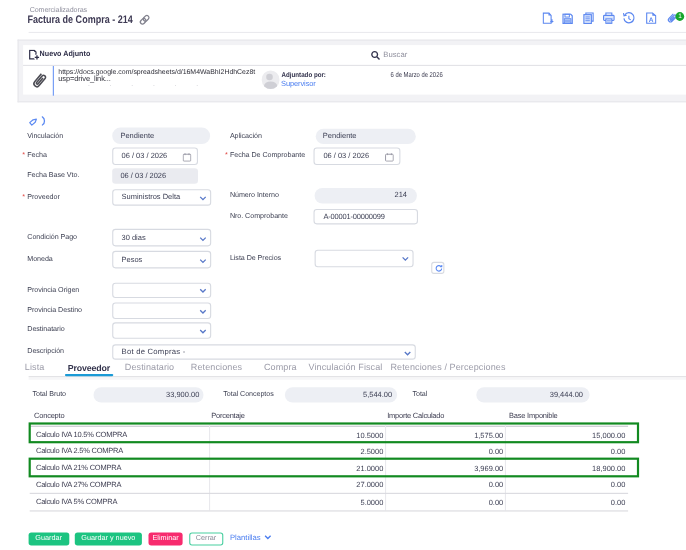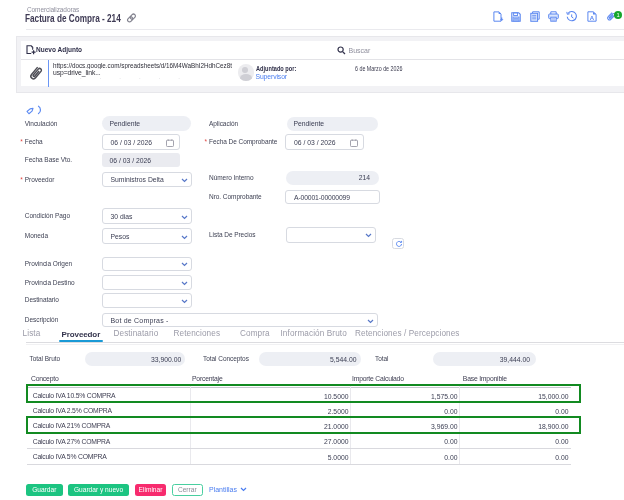--- a/index.html
+++ b/index.html
@@ -197,21 +197,21 @@
   <path d="M6.5 4a2.5 2.5 0 1 1-0.7-1.8" fill="none" stroke="#5c8af2" stroke-width="1"></path>
   <path d="M6.6 0.9v1.5H5.1" fill="none" stroke="#5c8af2" stroke-width="1"></path>
  </svg>
 </div>
 
 <div class="tab" style="left:22.6px;">Lista</div>
 <div class="tab" style="left:61.5px;color:#33334c;font-weight:bold;letter-spacing:-0.1px;font-size:8px;top:329.5px;">Proveedor</div>
 <div class="tab" style="left:113.5px;">Destinatario</div>
 <div class="tab" style="left:173.5px;">Retenciones</div>
 <div class="tab" style="left:240px;">Compra</div>
-<div class="tab" style="left:280.5px;">Información Bruto</div>
+<div class="tab" style="left:280.5px;">Vinculación Fiscal</div>
 <div class="tab" style="left:355px;">Retenciones / Percepciones</div>
 <div class="abs" style="left:26px;top:342px;width:598px;height:1px;background:#dcdce0;"></div>
 <div class="abs" style="left:26px;top:344.3px;width:598px;height:1px;background:#f1f1f3;"></div>
 <div class="abs" style="left:59px;top:339.7px;width:44px;height:2.1px;background:#1a9ad6;border-radius:1px;"></div>
 
 <div class="lbl" style="left:29.5px;top:355.3px;">Total Bruto</div>
 <div class="pill" style="left:85px;top:352.3px;width:99.5px;height:13.7px;justify-content:flex-end;padding-right:3.3px;">33,900.00</div>
 <div class="lbl" style="left:203px;top:355.3px;">Total Conceptos</div>
 <div class="pill" style="left:258.5px;top:352.3px;width:102px;height:13.7px;justify-content:flex-end;padding-right:4px;">5,544.00</div>
 <div class="lbl" style="left:375px;top:355.3px;">Total</div>

